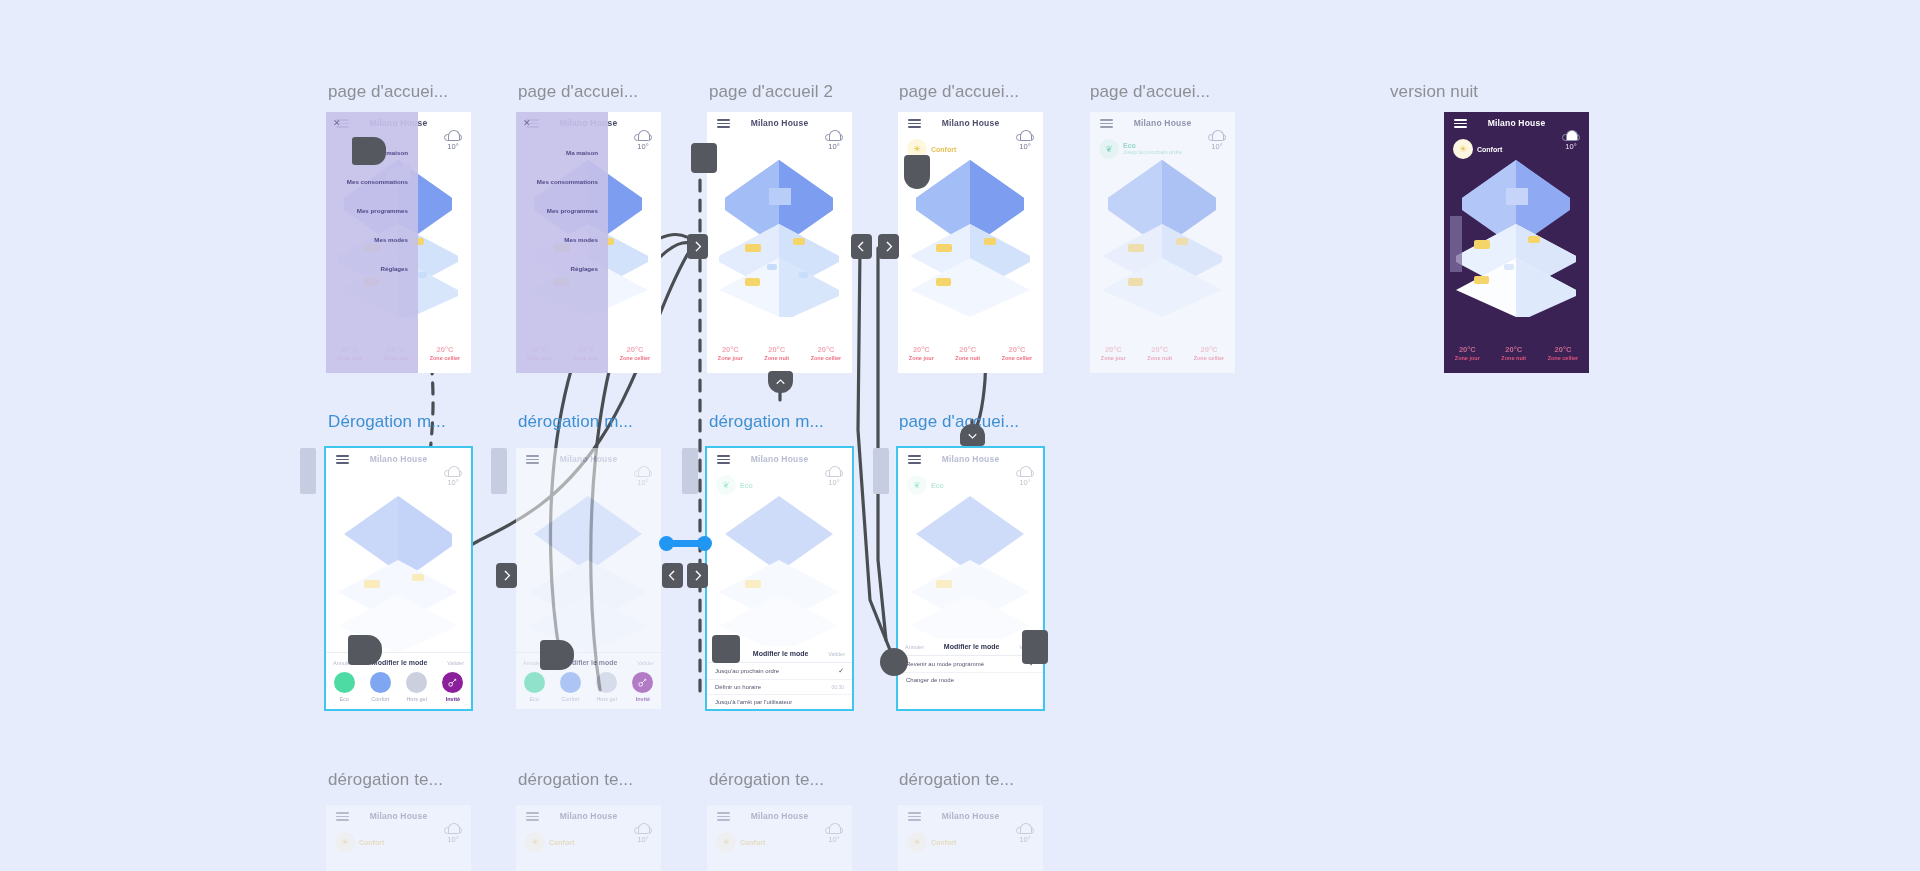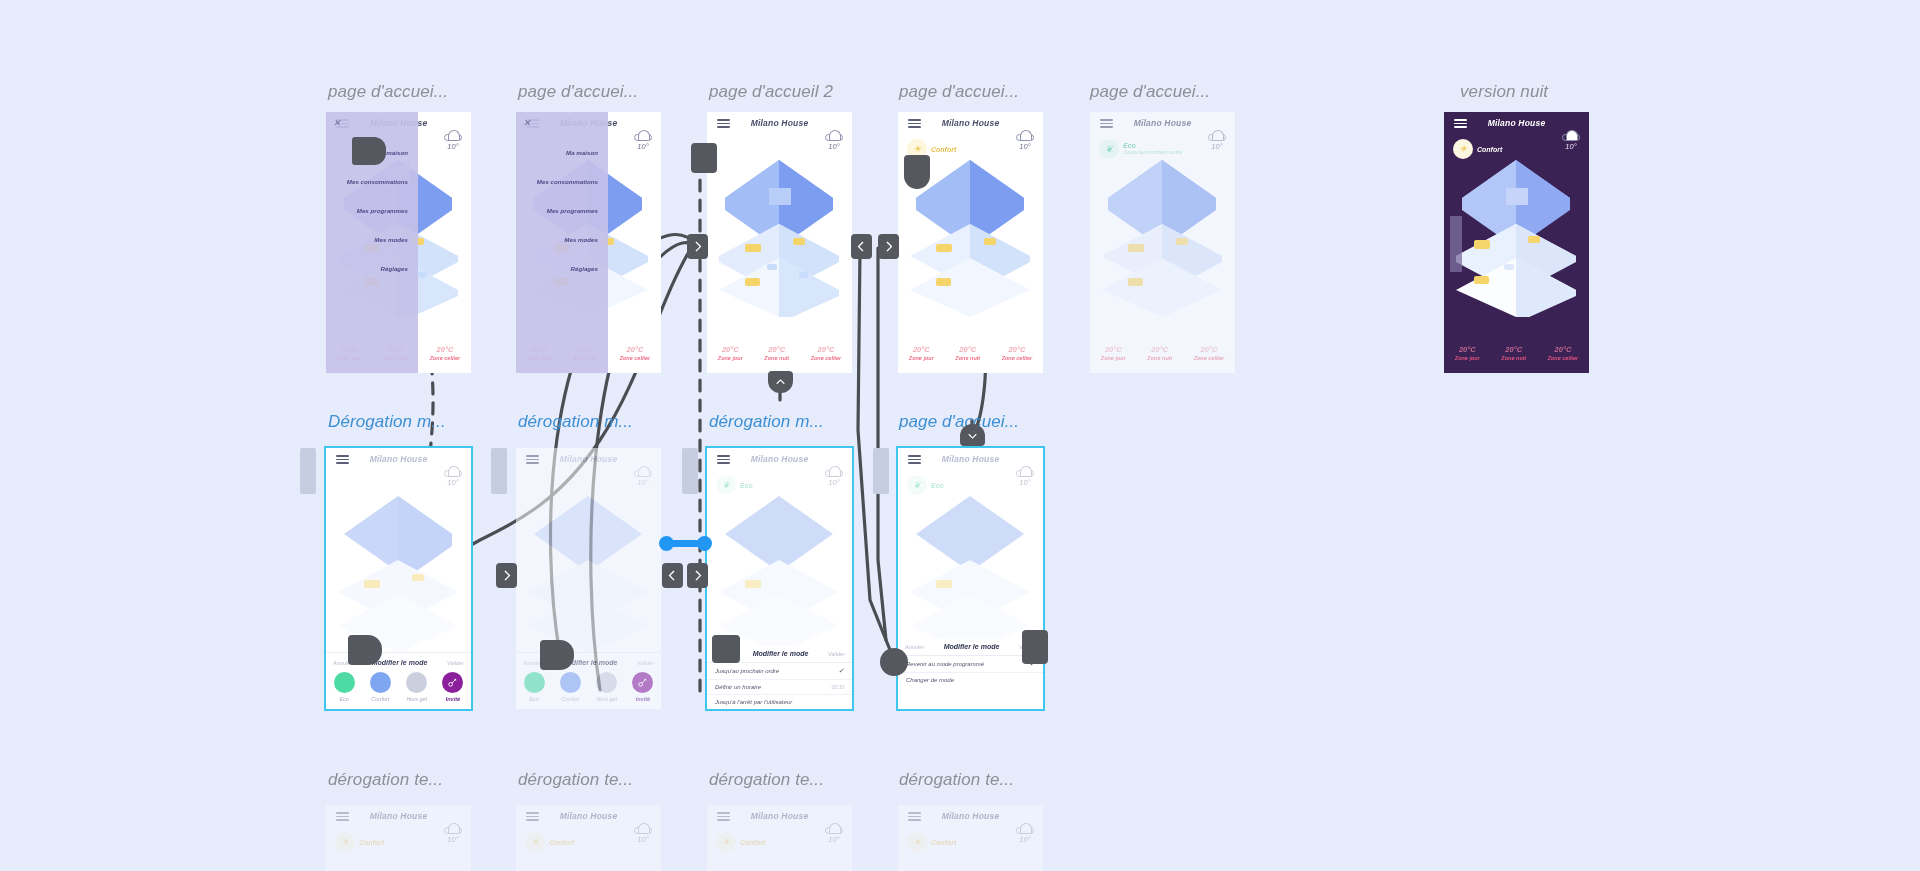--- a/index.html
+++ b/index.html
@@ -2,21 +2,21 @@
 <html><head>
 <meta charset="utf-8">
 <style>
   * { box-sizing: border-box; margin: 0; padding: 0; }
   html, body {
     width: 1920px; height: 871px;
     background: #e6ecfb;
     font-family: "Liberation Sans", sans-serif;
     overflow: hidden;
   }
-  #canvas { position: relative; width: 1648px; height: 871px; font-style: italic; }
+  #canvas { position: relative; width: 1648px; height: 871px; }
 
   
   .frame-label {
     position: absolute;
     font-size: 17px;
     color: #8c8f96;
     white-space: nowrap;
     letter-spacing: .1px;
   }
   .frame-label.linked { color: #3d8fd4; }
@@ -205,21 +205,21 @@
 
       <path d="M780 400 L 780 378"></path>
     </g>
   </svg>
 
   <div class="frame-label" style="left:328px;top:82px">page d'accuei...</div>
   <div class="frame-label" style="left:518px;top:82px">page d'accuei...</div>
   <div class="frame-label" style="left:709px;top:82px">page d'accueil 2</div>
   <div class="frame-label" style="left:899px;top:82px">page d'accuei...</div>
   <div class="frame-label" style="left:1090px;top:82px">page d'accuei...</div>
-  <div class="frame-label" style="left:1460px;top:82px">version nuit</div>
+  <div class="frame-label" style="left:1390px;top:82px">version nuit</div>
 
   <div class="phone" style="left:326px;top:112px">
     <div class="ph-head">
       <div class="burger">
           <i></i>
           <i></i>
           <i></i>
         </div>
       <div class="ph-title">Milano House</div>
     </div>

